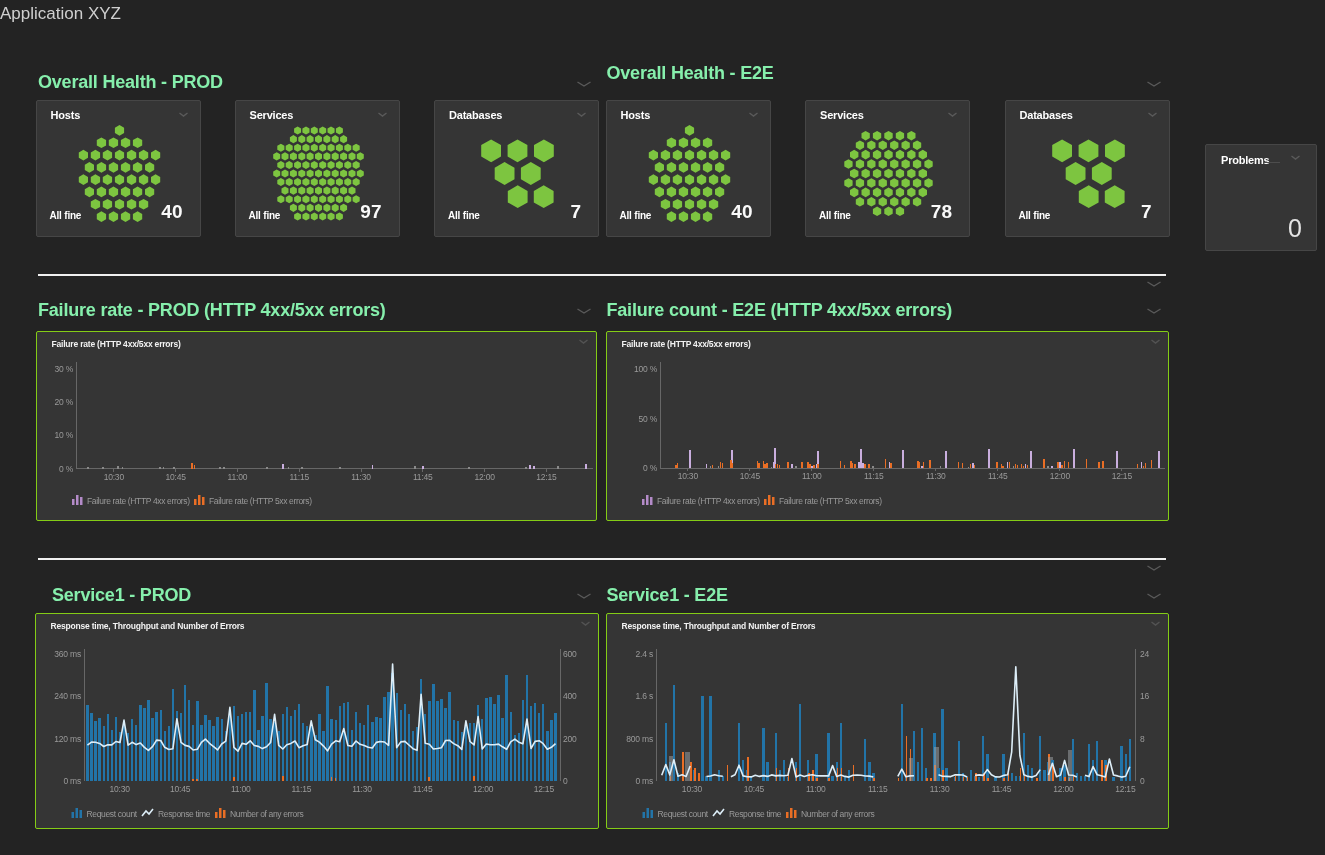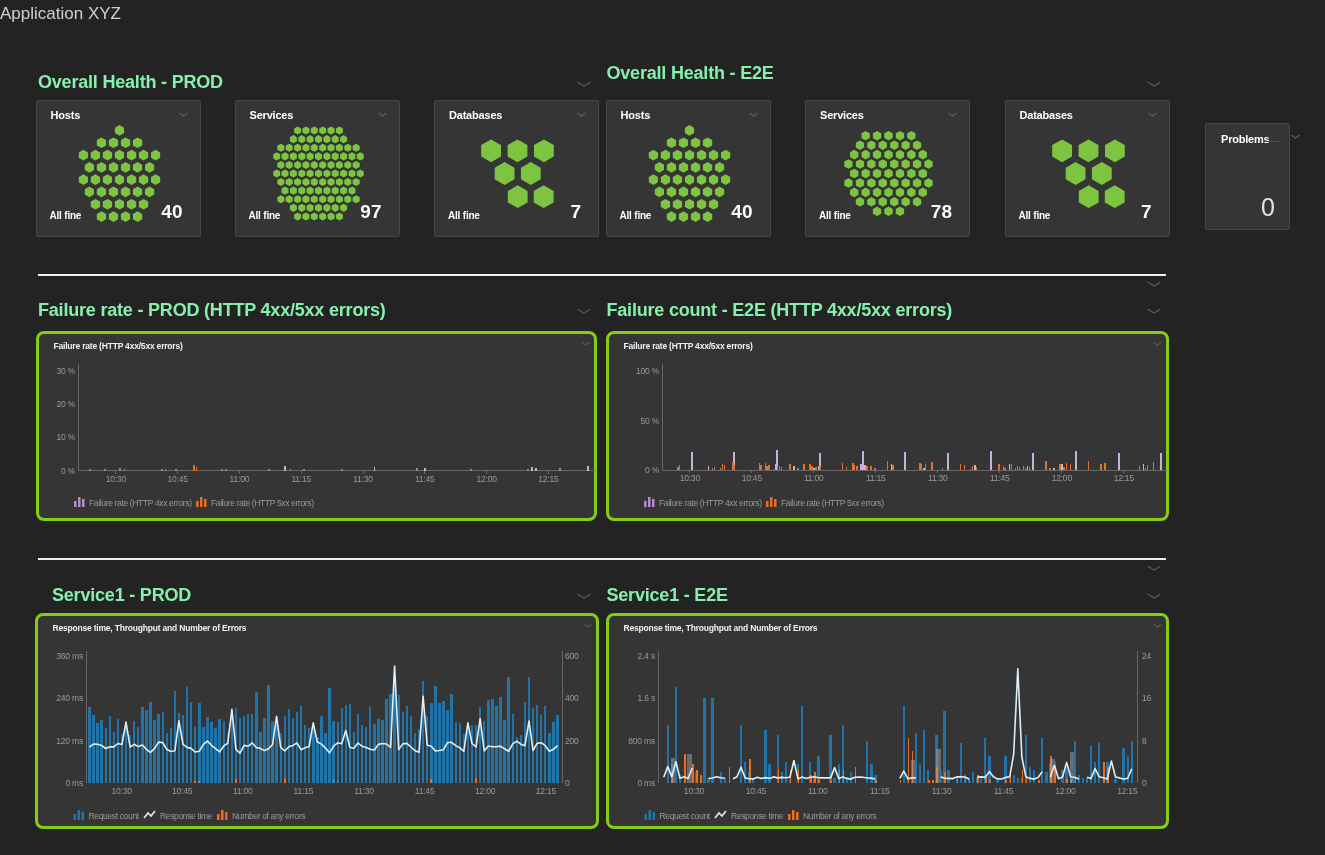--- a/index.html
+++ b/index.html
@@ -1,21 +1,21 @@
 <!DOCTYPE html>
 <html><head><meta charset="utf-8"><style>
 * { margin:0; padding:0; box-sizing:border-box; }
 html,body { width:1325px; height:855px; background:#232323; font-family:"Liberation Sans",sans-serif; overflow:hidden; }
 .abs { position:absolute; }
 .tile { position:absolute; background:#353535; border:1px solid #464646; border-radius:2px; }
 .tlabel { position:absolute; left:14px; top:8px; font-size:11px; font-weight:bold; color:#fff; letter-spacing:-0.2px; }
 .allfine { position:absolute; left:13px; bottom:15px; font-size:10px; font-weight:bold; color:#fff; letter-spacing:-0.2px;margin-top:28px; }
 .tnum { position:absolute; right:17px; bottom:13px; font-size:19px; font-weight:600; color:#fafafa; }
 .shead { position:absolute; font-size:18px; font-weight:bold; color:#86efac; letter-spacing:-0.2px; }
-.panel { position:absolute; background:#353535; border:3px solid #84cc16; border-radius:8px; }
+.panel { position:absolute; background:#353535; border:1px solid #84cc16; border-radius:2px; }
 .ptitle { position:absolute; left:14.5px; top:7px; font-size:8.5px; font-weight:bold; color:#f2f2f2; letter-spacing:-0.2px; }
 .sep { position:absolute; height:2px; background:#f0f0f0; }
 </style></head>
 <body>
 <div class="abs" style="left:0;top:3.5px;font-size:17px;color:#cfcfcf">Application XYZ</div>
 
 <div class="shead" style="left:38px;top:71.5px">Overall Health - PROD</div>
 <svg style="position:absolute;left:577.0px;top:80.5px" width="14" height="8">
     <polyline points="0.5,1 7.0,5 13.5,1" fill="none" stroke="#5a5a5a" stroke-width="1.4"></polyline>
   </svg>
@@ -84,21 +84,21 @@
   <svg style="position:absolute;left:0;top:0" width="165" height="137">
       <path d="M66.0,44.1 L56.1,38.4 L46.2,44.1 L46.2,55.5 L56.1,61.2 L66.0,55.5 Z M92.4,44.1 L82.5,38.4 L72.6,44.1 L72.6,55.5 L82.5,61.2 L92.4,55.5 Z M118.8,44.1 L108.9,38.4 L99.0,44.1 L99.0,55.5 L108.9,61.2 L118.8,55.5 Z M79.5,66.8 L69.6,61.1 L59.7,66.8 L59.7,78.2 L69.6,83.9 L79.5,78.2 Z M105.7,66.8 L95.8,61.1 L85.9,66.8 L85.9,78.2 L95.8,83.9 L105.7,78.2 Z M92.6,90.0 L82.7,84.3 L72.8,90.0 L72.8,101.4 L82.7,107.1 L92.6,101.4 Z M118.6,90.0 L108.7,84.3 L98.8,90.0 L98.8,101.4 L108.7,107.1 L118.6,101.4 Z" fill="#7dc540"></path>
     </svg>
   <div class="allfine">All fine</div>
   <div class="tnum">7</div>
   <svg style="position:absolute;left:142.0px;top:10.5px" width="9" height="7">
       <polyline points="0.5,1 4.5,4 8.5,1" fill="none" stroke="#5a5a5a" stroke-width="1.4"></polyline>
     </svg>
 </div>
 
-<div class="tile" style="left:1205px;top:123px;width:85px;height:107px">
+<div class="tile" style="left:1205px;top:144px;width:112px;height:107px">
   <div class="tlabel" style="left:15px;top:9px">Problems</div>
   <div style="position:absolute;left:57px;top:17px;width:17px;height:1px;background:#4d4d4d"></div>
   <svg style="position:absolute;left:84.5px;top:10.0px" width="9" height="7">
       <polyline points="0.5,1 4.5,4 8.5,1" fill="none" stroke="#5a5a5a" stroke-width="1.4"></polyline>
     </svg>
   <div style="position:absolute;right:14px;bottom:7px;font-size:25px;color:#e4e4e4">0</div>
 </div>
 
 <div class="sep" style="left:38px;top:274px;width:1127.5px"></div>
 <svg style="position:absolute;left:1147.0px;top:280.5px" width="14" height="8">

